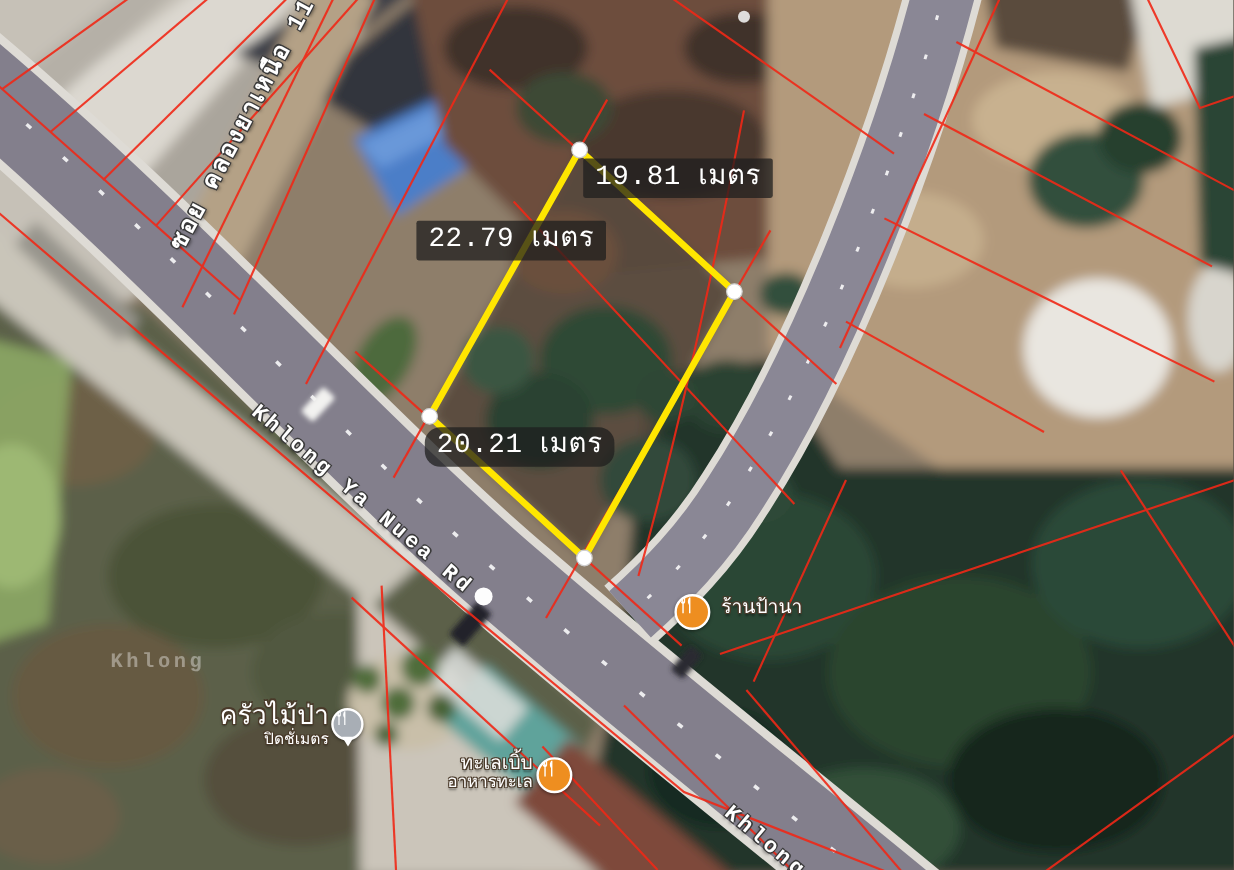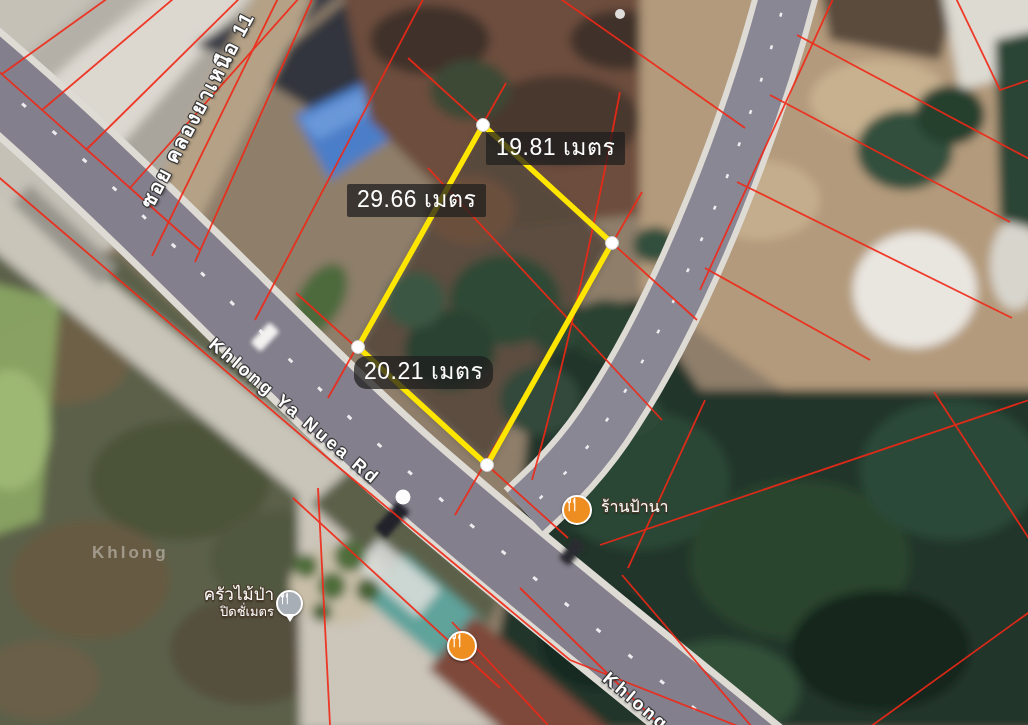--- a/index.html
+++ b/index.html
@@ -1,18 +1,18 @@
 <!DOCTYPE html>
 <html><head>
 <meta charset="utf-8">
 <style>
   html,body{margin:0;padding:0;background:#222;}
   .map-viewport{
     position:relative;width:1028px;height:725px;overflow:hidden;
-    font-family:Liberation Sans, sans-serif;
+    font-family:Liberation Mono, monospace;
     background:#8e7e6b;
   }
   .map-viewport svg{position:absolute;left:0;top:0;}
   
   .measure{
     position:absolute;
     background:rgba(30,30,30,.74);
     color:#fff;font-size:23px;line-height:1.1;
     padding:3px 10px 5px 10px;border-radius:2px;
     white-space:nowrap;letter-spacing:.5px;
@@ -218,48 +218,52 @@
     <polygon points="483,125 612,243 487,465 358,347" fill="none" stroke="#ffe600" stroke-width="5.5" stroke-linejoin="round"></polygon>
     <g>
       <circle cx="483" cy="125" r="6.5" fill="#ffffff" stroke="#cfcfcf" stroke-width="1"></circle>
       <circle cx="612" cy="243" r="6.5" fill="#ffffff" stroke="#cfcfcf" stroke-width="1"></circle>
       <circle cx="487" cy="465" r="6.5" fill="#ffffff" stroke="#cfcfcf" stroke-width="1"></circle>
       <circle cx="358" cy="347" r="6.5" fill="#ffffff" stroke="#cfcfcf" stroke-width="1"></circle>
     </g>
   </svg>
 
   <div class="measure" style="left:486px;top:132px;">19.81 เมตร</div>
-  <div class="measure" style="left:347px;top:184px;">29.66 เมตร</div>
+  <div class="measure" style="left:347px;top:184px;">22.79 เมตร</div>
   <div class="measure" style="left:354px;top:356px;border-radius:13px;">20.21 เมตร</div>
 
   <div class="roadlabel main">Khlong Ya Nuea Rd</div>
   <div class="roadlabel partial">Khlong Ya Nuea Rd</div>
   <div class="roadlabel soi">ซอย คลองยาเหนือ 11</div>
 
   <div class="poi-marker orange" style="left:562px;top:495px;">
     <svg width="15" height="15" viewBox="0 0 14 14">
       <path fill="#fff" d="M3.2 0.8v3.4c0 .9.5 1.4 1.1 1.6v7.4h1.1V5.8c.6-.2 1.1-.7 1.1-1.6V0.8h-.9v3.1h-.6V0.8h-.9v3.1h-.6V0.8z"></path>
       <path fill="#fff" d="M9.6 0.8c-1.1 1.7-1.4 3.8-.4 5.3l.3.5v6.6h1.1V0.8z"></path>
     </svg>
   </div>
   <div class="poi-label" style="left:601px;top:498px;">
     <div class="name">ร้านป้านา</div>
   </div>
 
   <div class="poi-label rightalign" style="left:176px;top:585px;width:98px;">
-    <div class="name" style="font-size:17px;">ครัวไม้ป่า</div>
+    <div class="name" style="font-size:22px;">ครัวไม้ป่า</div>
     <div class="sub" style="font-size:13px;">ปิดชั่เมตร</div>
   </div>
   <div class="poi-marker grey pin" style="left:276px;top:590px;width:27px;height:27px;">
     <svg width="13" height="13" viewBox="0 0 14 14">
       <path fill="#fff" d="M3.2 0.8v3.4c0 .9.5 1.4 1.1 1.6v7.4h1.1V5.8c.6-.2 1.1-.7 1.1-1.6V0.8h-.9v3.1h-.6V0.8h-.9v3.1h-.6V0.8z"></path>
       <path fill="#fff" d="M9.6 0.8c-1.1 1.7-1.4 3.8-.4 5.3l.3.5v6.6h1.1V0.8z"></path>
     </svg>
   </div>
 
+  <div class="poi-label rightalign" style="left:336px;top:628px;width:108px;">
+    <div class="name">ทะเลเบิ้บ</div>
+    <div class="sub">อาหารทะเล</div>
+  </div>
   <div class="poi-marker orange" style="left:447px;top:631px;">
     <svg width="15" height="15" viewBox="0 0 14 14">
       <path fill="#fff" d="M3.2 0.8v3.4c0 .9.5 1.4 1.1 1.6v7.4h1.1V5.8c.6-.2 1.1-.7 1.1-1.6V0.8h-.9v3.1h-.6V0.8h-.9v3.1h-.6V0.8z"></path>
       <path fill="#fff" d="M9.6 0.8c-1.1 1.7-1.4 3.8-.4 5.3l.3.5v6.6h1.1V0.8z"></path>
     </svg>
   </div>
 
   <div class="watermark">Khlong</div>
 
 </div>

